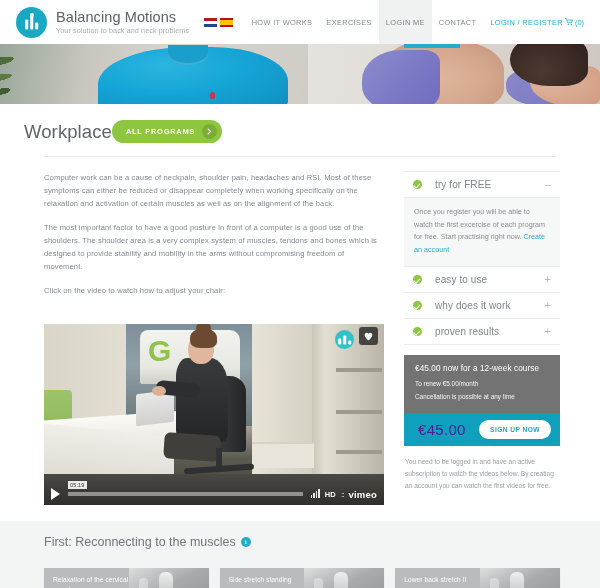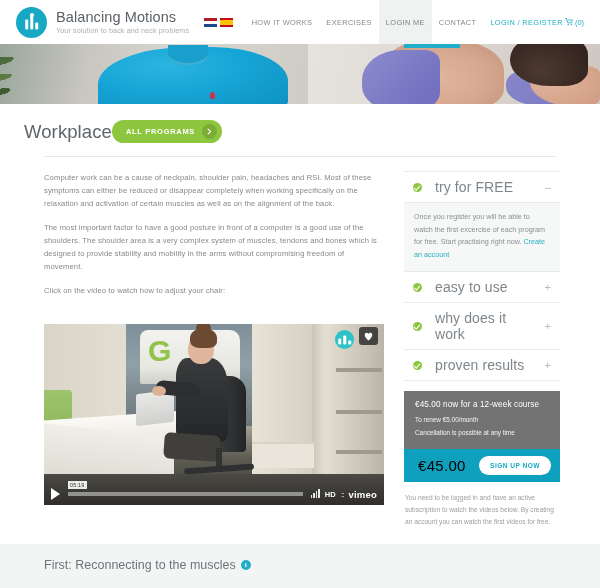--- a/index.html
+++ b/index.html
@@ -320,21 +320,21 @@
   .vid-fs { color: #fff; font-size: 8px; letter-spacing: -1px; }
   .vid-vimeo { color: #fff; font-size: 9.5px; font-weight: bold; letter-spacing: .2px; }
 
   
   .acc-head {
     display: flex; align-items: center; gap: 5px;
     padding: 7px 9px; border-bottom: 1px solid #e9eaea;
     background: #fff; cursor: pointer;
   }
   .acc-head.first { border-top: 1px solid #e9eaea; }
-  .acc-label { font-size: 14px; color: #7f868b; flex: 1; letter-spacing: .1px; padding-left: 8px; }
+  .acc-label { font-size: 10px; color: #7f868b; flex: 1; letter-spacing: .1px; padding-left: 8px; }
   .acc-sign { font-size: 11px; color: #b6bbbe; line-height: 1; }
   .check {
     width: 9px; height: 9px; border-radius: 50%; background: #8dc63f;
     position: relative; flex: 0 0 auto;
   }
   .check::after {
     content: ""; position: absolute; left: 2.4px; top: 1.6px;
     width: 2.6px; height: 4.6px; border: solid #fff;
     border-width: 0 1.2px 1.2px 0; transform: rotate(42deg);
   }
@@ -348,21 +348,21 @@
   .price-box {
     background: #737373; color: #fff; margin-top: 10px;
     padding: 9px 11px 10px 11px;
   }
   .price-head { font-size: 8.2px; margin-bottom: 5px; letter-spacing: .1px; }
   .price-sub { font-size: 6.4px; opacity: .92; line-height: 1.9; }
   .price-bar {
     background: #0fa0bd; display: flex; align-items: center;
     justify-content: space-between; padding: 7px 9px 7px 14px;
   }
-  .price-amount { font-size: 15px; color: #000000; letter-spacing: .3px; }
+  .price-amount { font-size: 15px; color: #4c1d95; letter-spacing: .3px; }
   .btn-signup {
     background: #fff; color: #17a9c6; border: none; border-radius: 14px;
     font-size: 6.6px; font-weight: bold; letter-spacing: .45px;
     padding: 6px 11px; cursor: pointer;
   }
   .note {
     font-size: 6.6px; line-height: 1.85; color: #9aa0a4;
     padding: 10px 1px 0 1px;
   }
 

